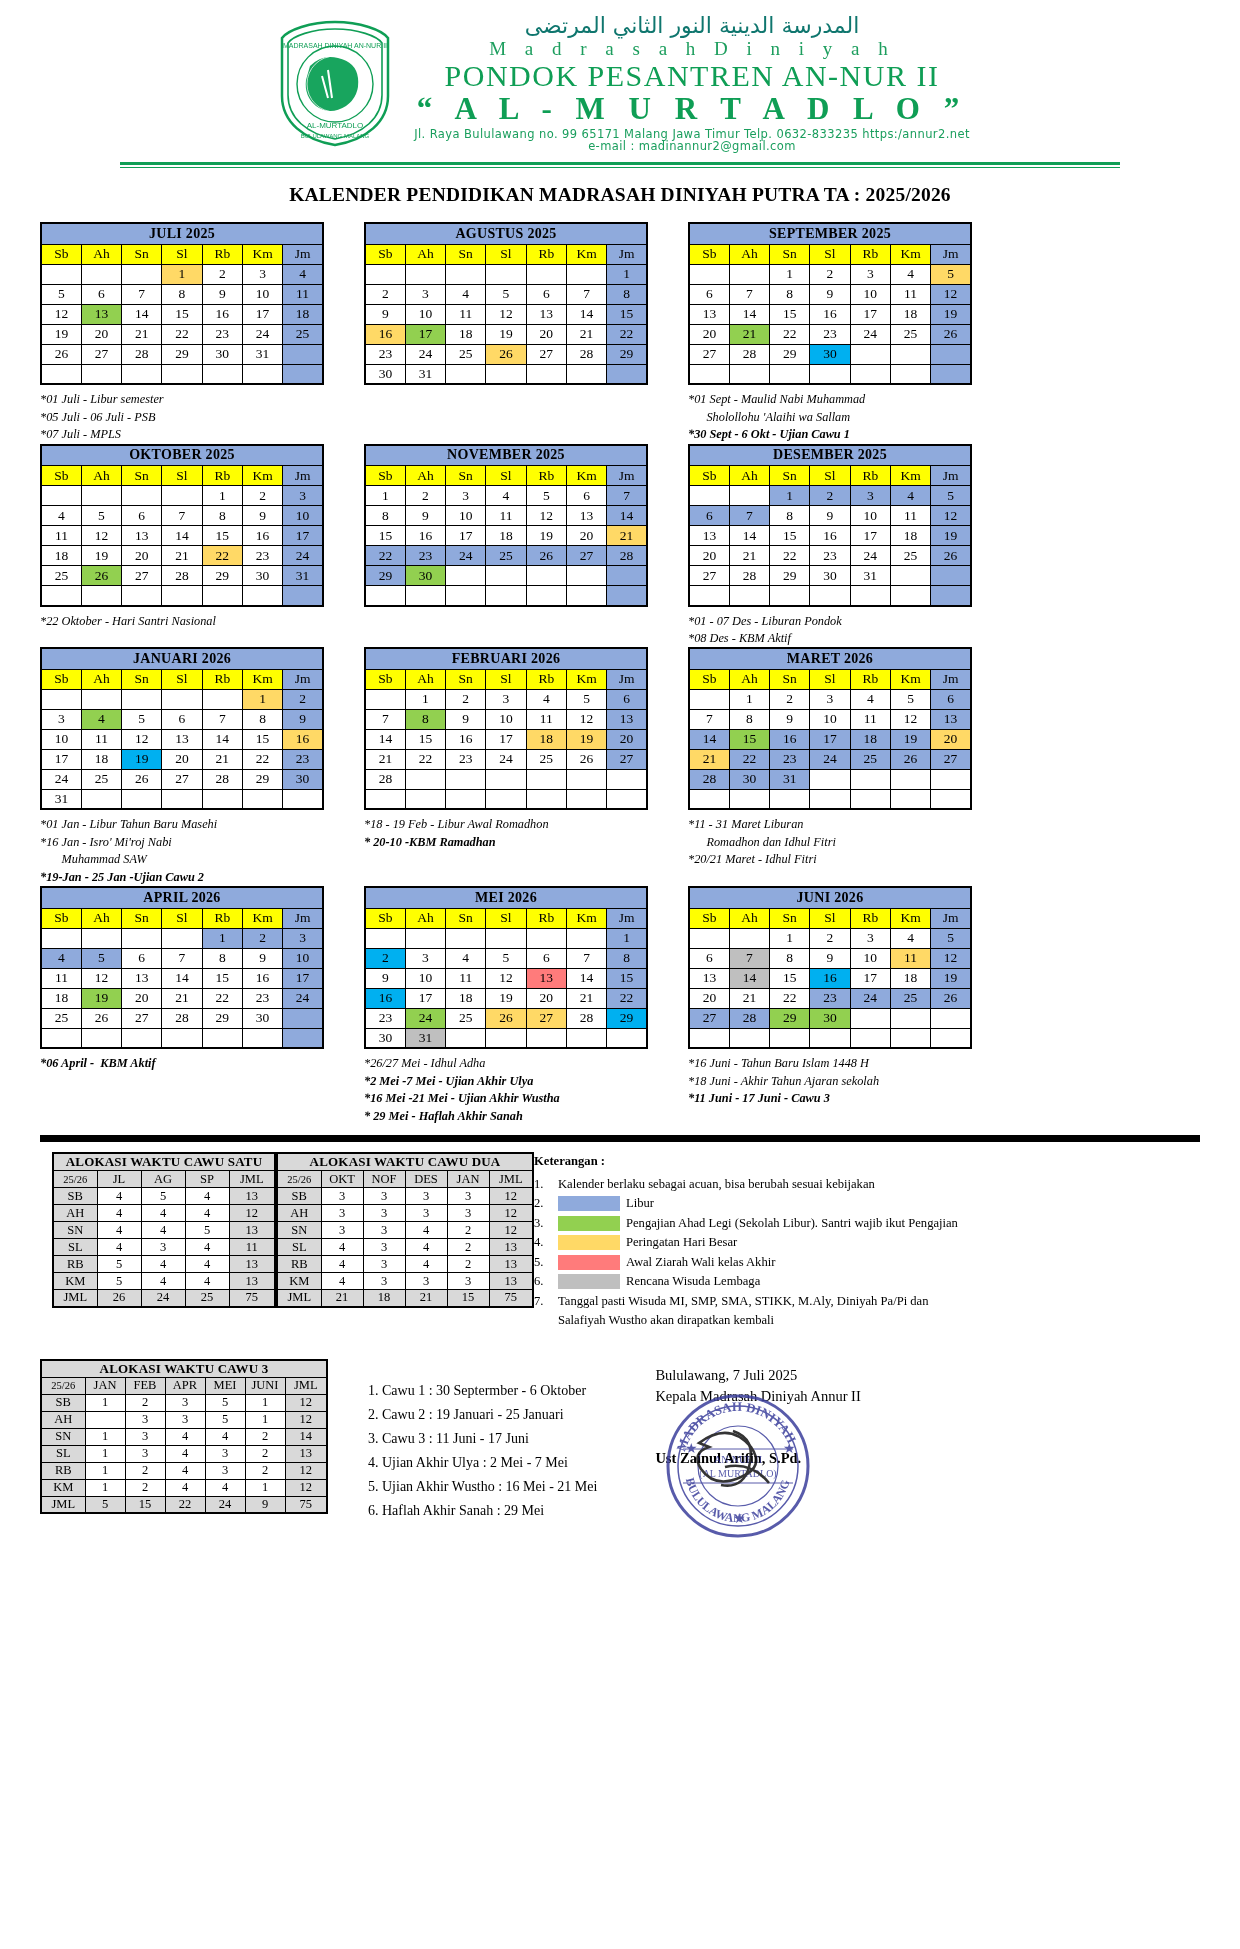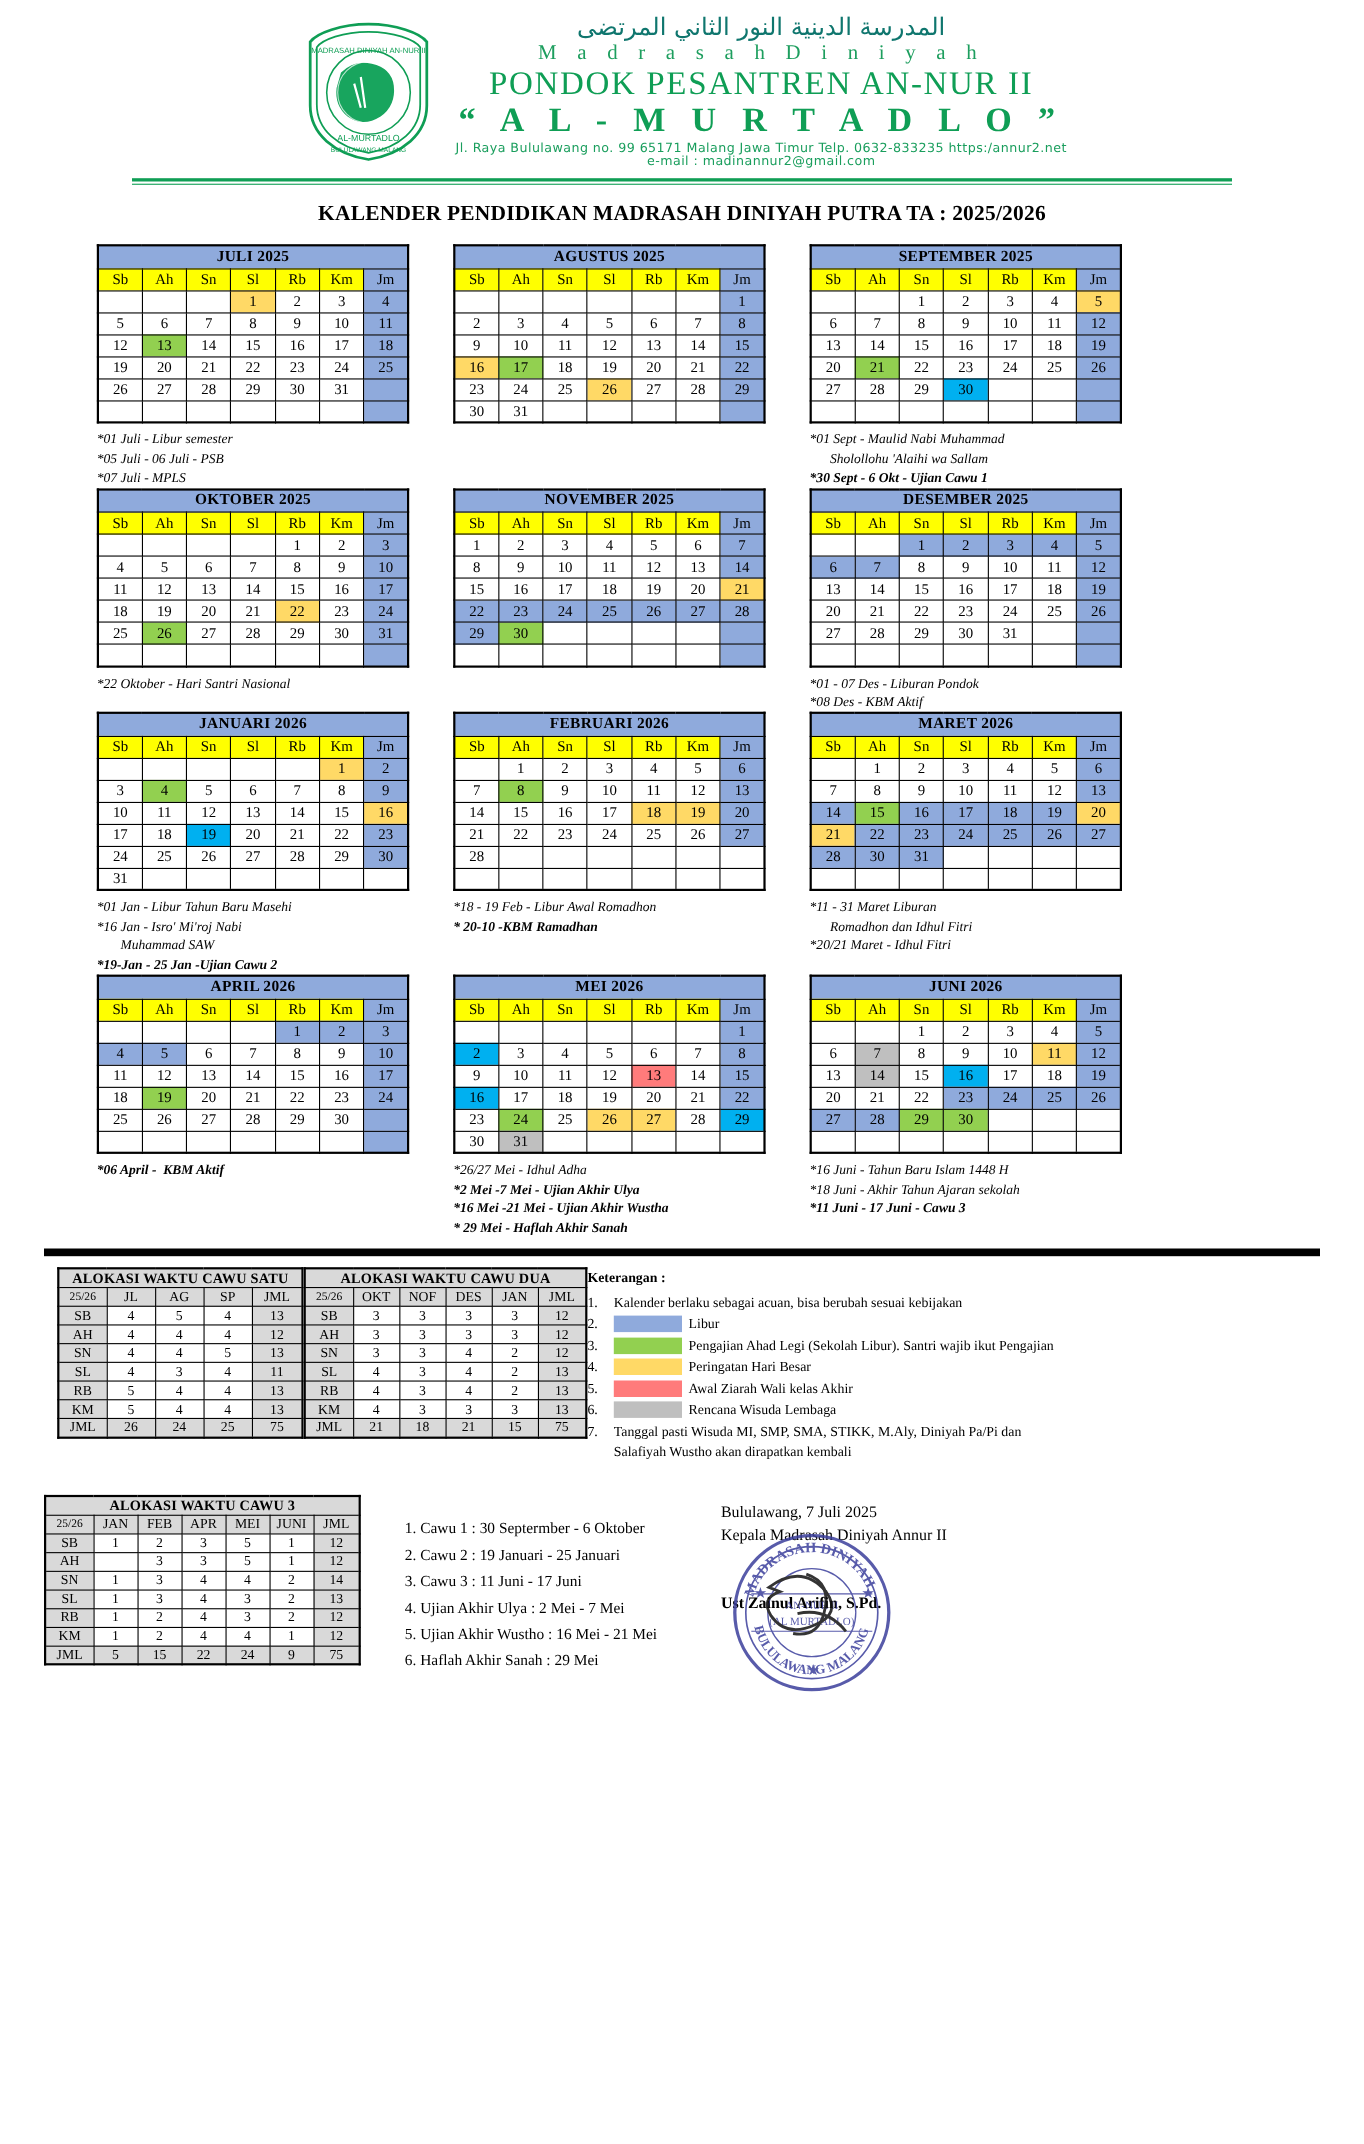--- a/index.html
+++ b/index.html
@@ -36,21 +36,21 @@
 
   .doc-title {
     text-align: center;
     font-weight: bold;
     font-size: 19.5px;
     margin-top: 16px;
     letter-spacing: .2px;
   }
 
   
-  .cal-rows { margin-top: 16px; padding: 0 40px; margin-left: 48px; }
+  .cal-rows { margin-top: 16px; padding: 0 40px; }
   .cal-row { display: flex; gap: 34px; }
   .cal-col { width: 290px; }
   table.cal {
     width: 284px;
     border-collapse: collapse;
     border: 2.5px solid #000;
     table-layout: fixed;
     background:#fff;
   }
   table.cal td, table.cal th {

